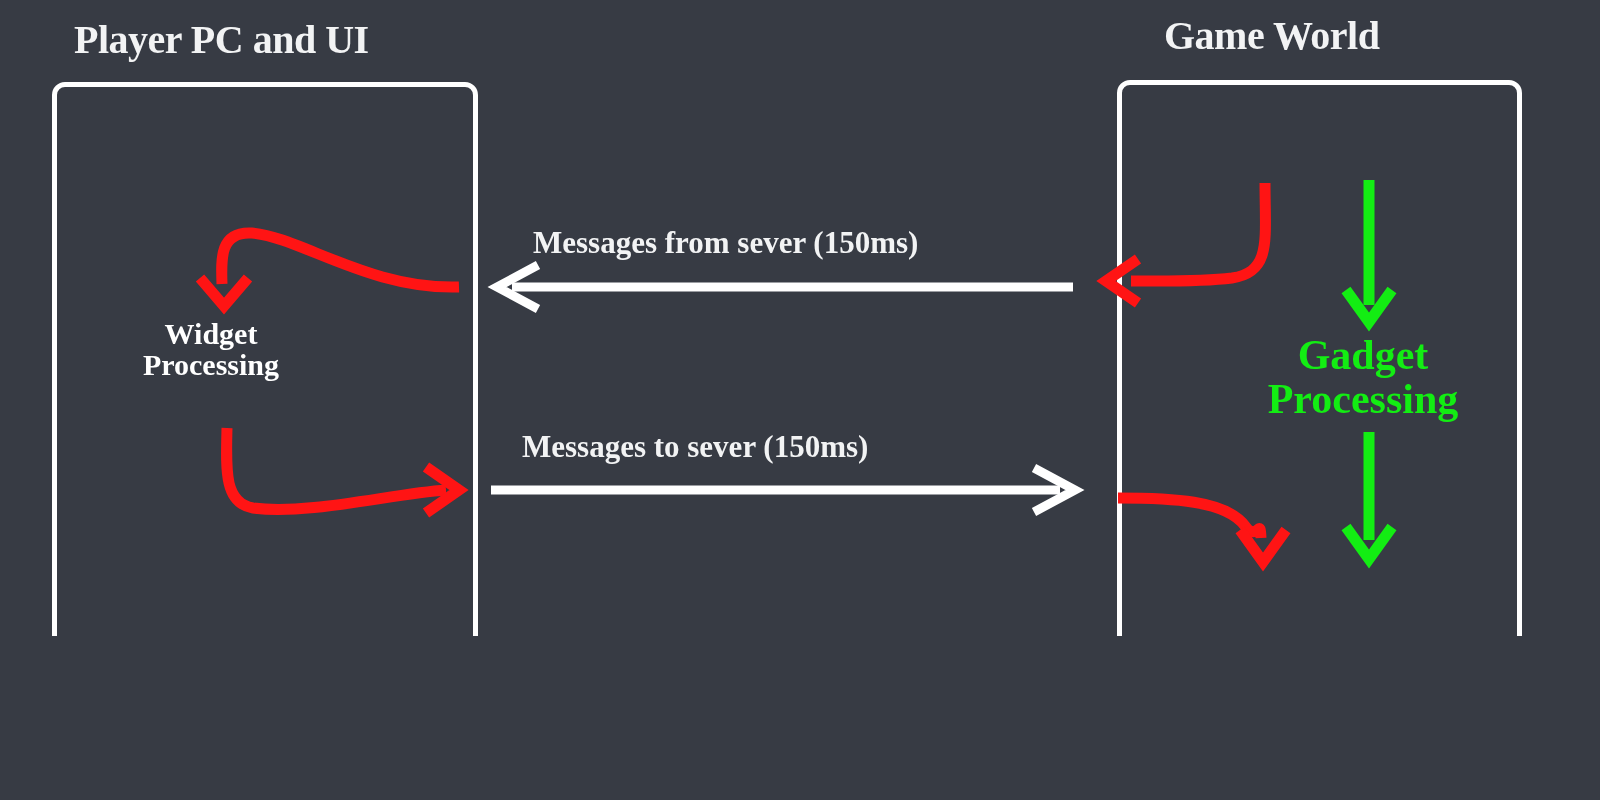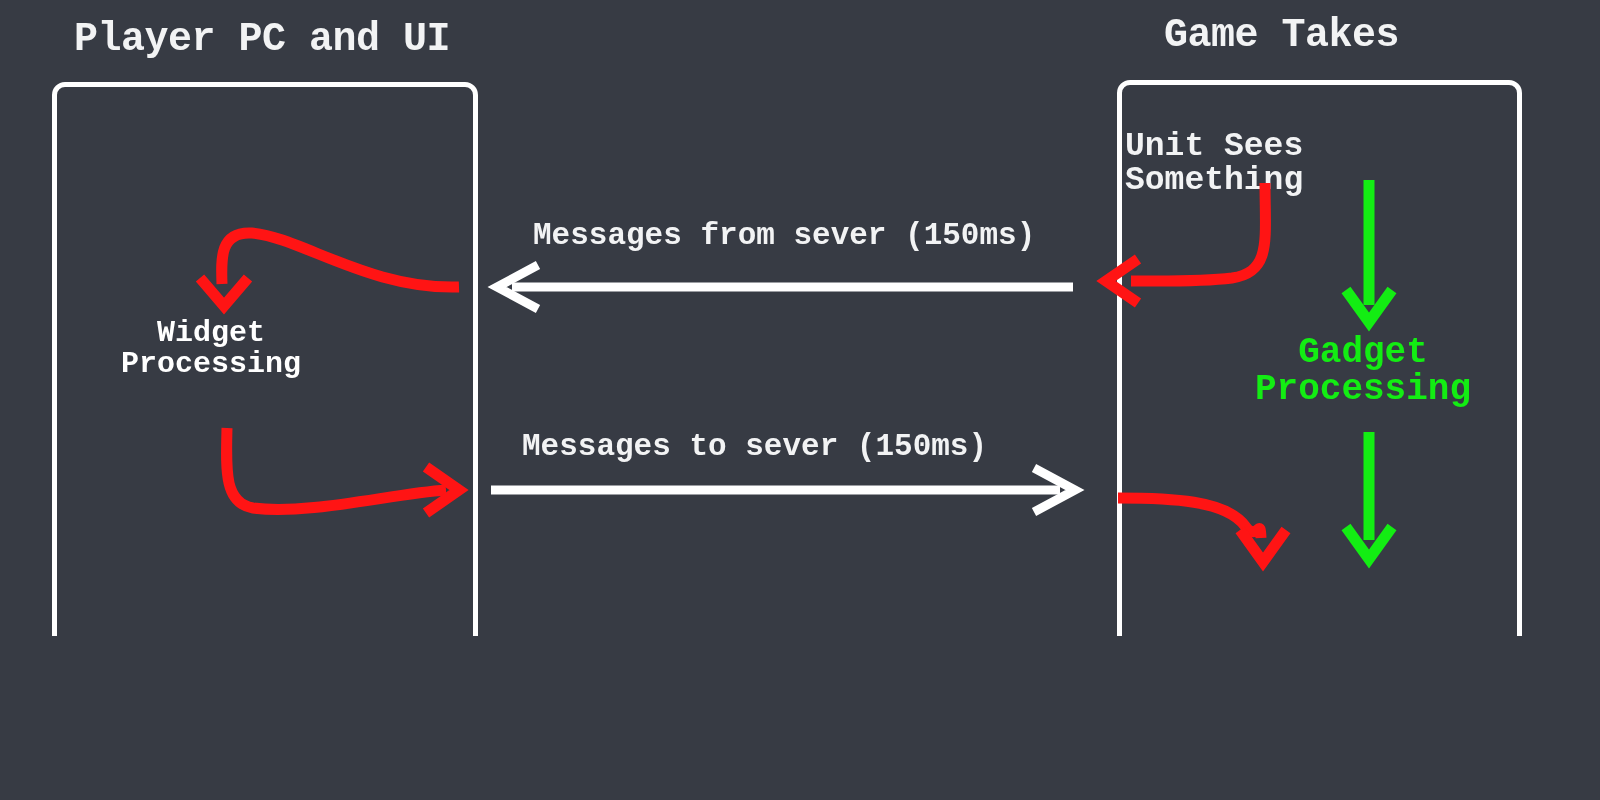--- a/index.html
+++ b/index.html
@@ -7,21 +7,21 @@
     margin: 0;
     padding: 0;
     background: #373b44;
   }
   #stage {
     position: relative;
     width: 1600px;
     height: 636px;
     background: #373b44;
     overflow: hidden;
-    font-family: Liberation Mono, monospace;
+    font-family: Liberation Serif, serif;
   }
 
   
   .panel {
     position: absolute;
     border: 5px solid #ffffff;
     border-radius: 13px;
     box-sizing: border-box;
     background: transparent;
   }
@@ -58,68 +58,67 @@
     left: 1120px; top: 130px; width: 380px;
     color: #f2f3f4;
     font-size: 33px;
     text-align: left;
     padding-left: 5px;
     box-sizing: border-box;
   }
   #label-gadget-processing {
     left: 1252px; top: 334px; width: 222px;
     color: #13ed13;
-    font-size: 36px;
+    font-size: 42px;
   }
   #label-unit-takes {
     left: 1120px; top: 568px; width: 380px;
     color: #f2f3f4;
     font-size: 33px;
     text-align: left;
     padding-left: 38px;
     box-sizing: border-box;
   }
 
   
   .channel-label {
     position: absolute;
     color: #f2f3f4;
     font-weight: bold;
     font-size: 31px;
     line-height: 1;
     white-space: nowrap;
   }
-  #label-from-server { left: 533px; top: 220px; }
+  #label-from-server { left: 533px; top: 227px; }
   #label-to-server   { left: 522px; top: 431px; }
 
   
   #arrows {
     position: absolute;
     left: 0; top: 0;
     width: 1600px; height: 800px;
     pointer-events: none;
   }
 </style>
 </head>
 <body>
 
 <div id="stage">
 
   <div class="group-title" id="title-left">Player PC and UI</div>
 
-  <div class="group-title" id="title-right">Game Takes</div>
+  <div class="group-title" id="title-right">Game World</div>
 
   <div class="panel" id="panel-left"></div>
 
   <div class="panel" id="panel-right"></div>
 
   <div class="node-label" id="label-widget-processing">Widget
 Processing</div>
 
-  <div class="node-label" id="label-unit-sees">Unit Sees Something</div>
 
   <div class="node-label" id="label-gadget-processing">Gadget
 Processing</div>
 
 
   <div class="channel-label" id="label-from-server">Messages from sever (150ms)</div>
 
   <div class="channel-label" id="label-to-server">Messages to sever (150ms)</div>
 
   <svg id="arrows" viewBox="0 0 1600 800">

